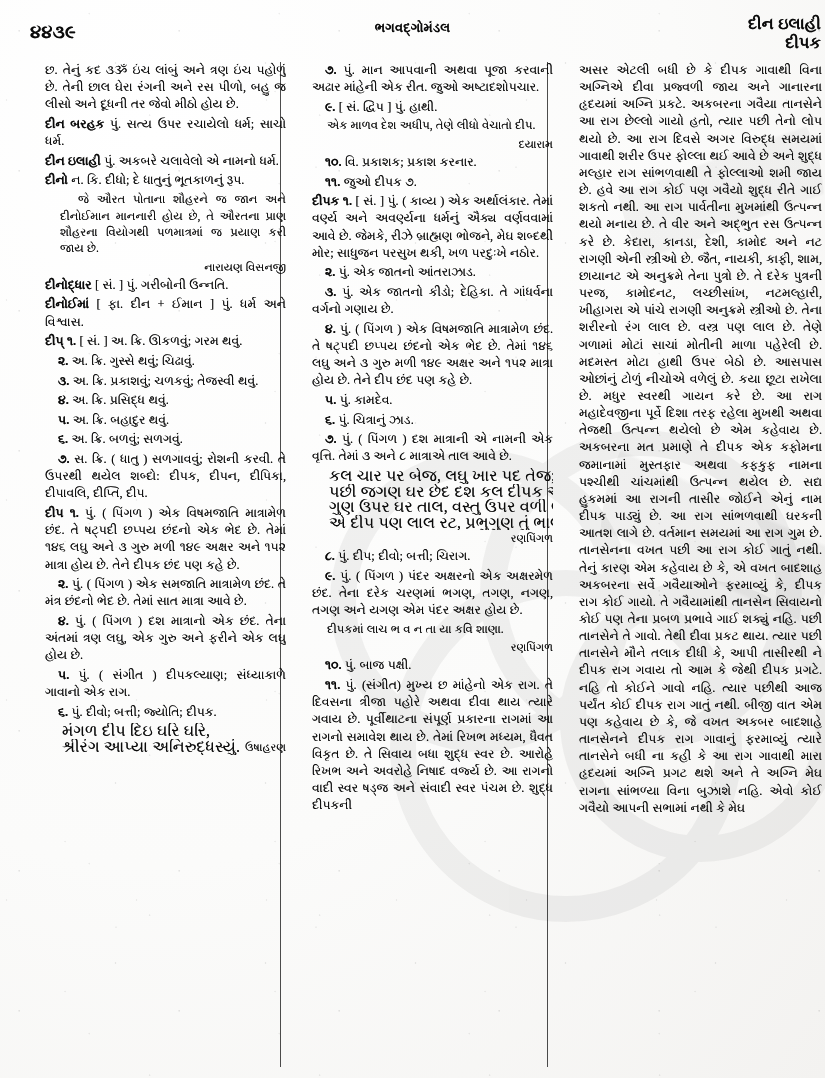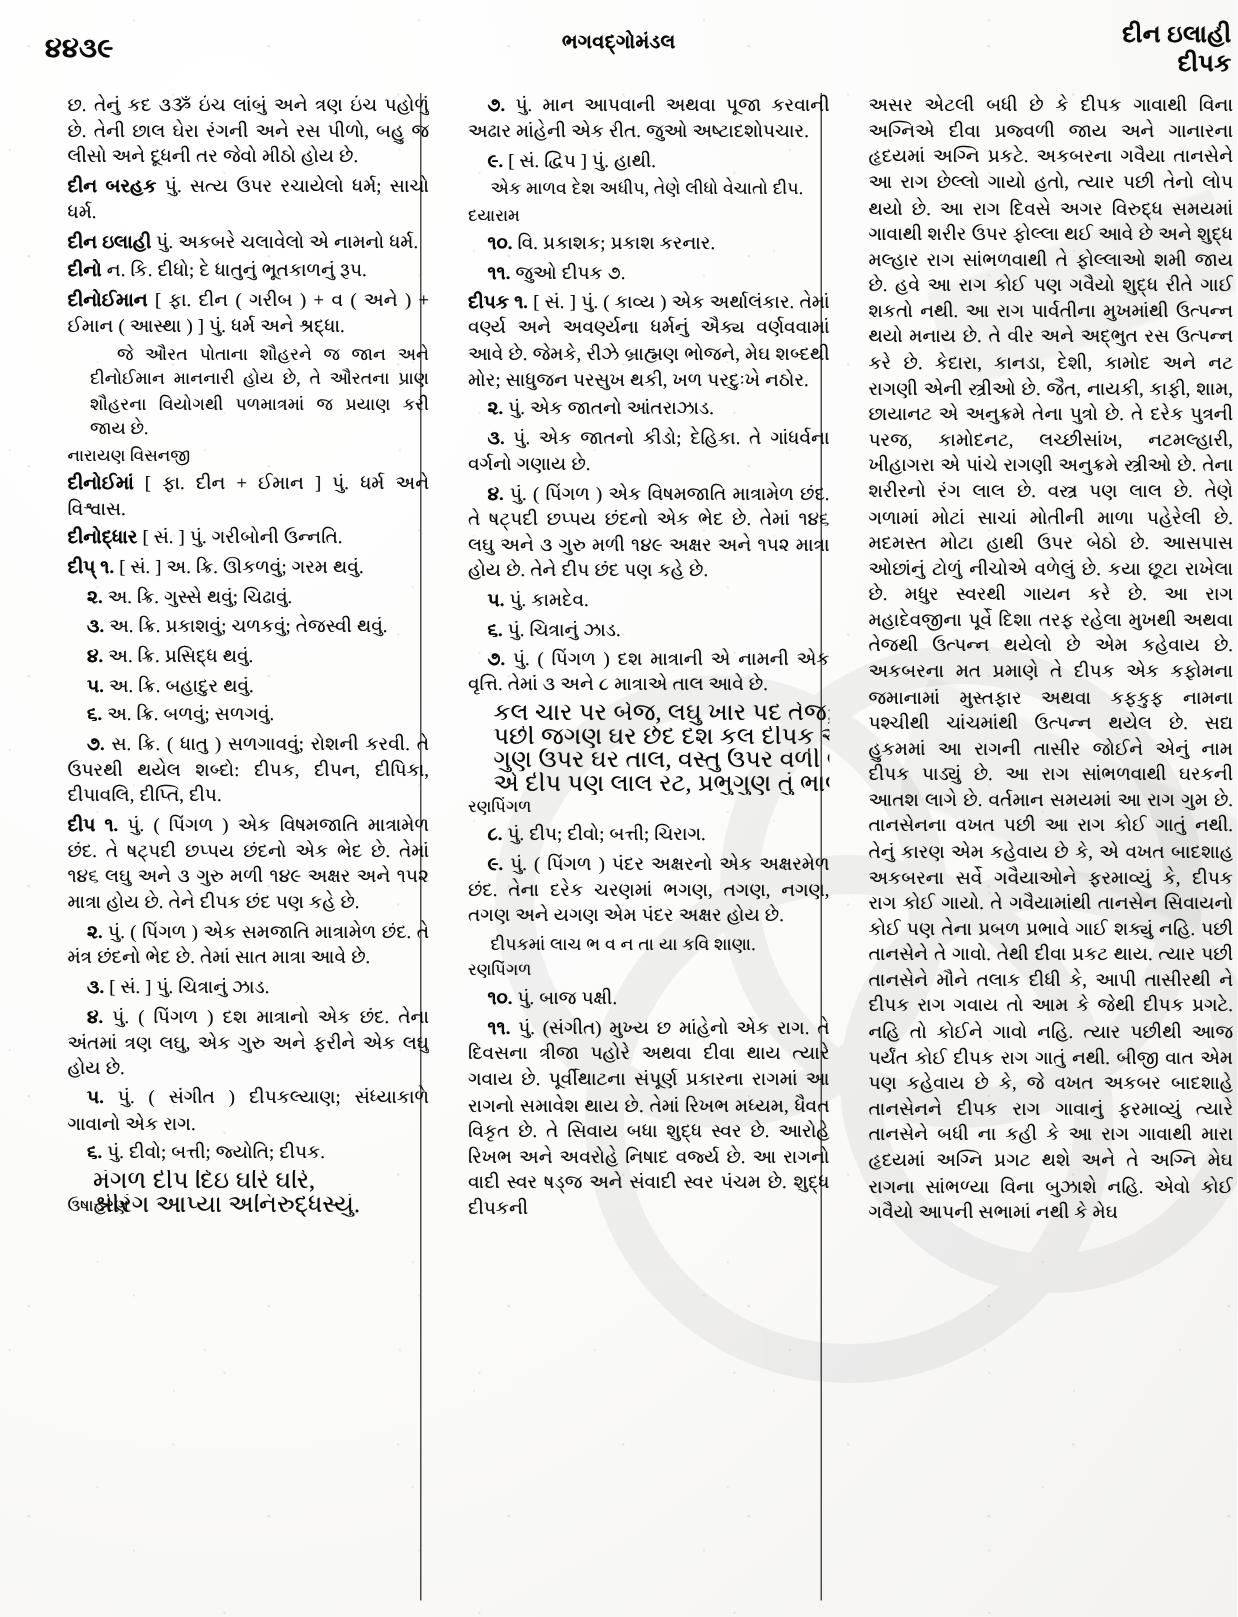--- a/index.html
+++ b/index.html
@@ -82,21 +82,21 @@
   .ind{text-indent:13px;}
   .ind2{text-indent:18px;}
   .hw{font-weight:bold;}
   .num{font-weight:bold;}
   .verse{
     font-size:16px;line-height:15.6px;text-align:left;
     padding-left:17px;margin:1px 0 1px 0;
   }
   .verse div{white-space:nowrap;overflow:hidden;}
   .cite{
-    display:block;font-size:11.2px;line-height:15px;
+    display:block;text-align:right;font-size:11.2px;line-height:15px;
     margin:0 0 2px 0;
   }
   .quote{
     font-size:11.6px;line-height:16.4px;text-align:justify;
     padding-left:15px;margin:1px 0 2px 0;
   }
   
   .col, #header{ text-shadow:0 0 .45px rgba(0,0,0,.55);padding-left:18px; }
 </style>
 </head>
@@ -125,35 +125,33 @@
 
 <div id="cols">
   <div class="rule" id="rule1"></div>
   <div class="rule" id="rule2"></div>
 
   <div class="col" id="col1">
       <p class="blk">છ. તેનું કદ ૩ૐ ઇંચ લાંબું અને ત્રણ ઇંચ પહોળું છે. તેની છાલ ઘેરા રંગની અને રસ પીળો, બહુ જ લીસો અને દૂધની તર જેવો મીઠો હોય છે.</p>
       <p class="blk"><span class="hw">દીન બરહક</span><span> પું. સત્ય ઉપર રચાયેલો ધર્મ; સાચો ધર્મ.</span></p>
       <p class="blk"><span class="hw">દીન ઇલાહી</span><span> પું. અકબરે ચલાવેલો એ નામનો ધર્મ.</span></p>
       <p class="blk"><span class="hw">દીનો</span><span> ન. કિ. દીધો; દે ધાતુનું ભૂતકાળનું રૂપ.</span></p>
-      <p class="blk"><span class="hw">દીનોઈમાન</span><span> [ ફા. દીન ( ગરીબ ) + વ ( અને ) + ઈમાન ( આસ્થા ) ] પું. ધર્મ અને શ્રદ્ધા.</span></p>
       <p class="quote ind2">જે ઔરત પોતાના શૌહરને જ જાન અને દીનોઈમાન માનનારી હોય છે, તે ઔરતના પ્રાણ શૌહરના વિયોગથી પળમાત્રમાં જ પ્રયાણ કરી જાય છે.</p>
       <p class="cite">નારાયણ વિસનજી</p>
+      <p class="blk"><span class="hw">દીનોદ્ધાર</span><span> [ સં. ] પું. ગરીબોની ઉન્નતિ.</span></p>
       <p class="blk"><span class="hw">દીનોઈમાં</span><span> [ ફા. દીન + ઈમાન ] પું. ધર્મ અને વિશ્વાસ.</span></p>
-      <p class="blk"><span class="hw">દીનોદ્ધાર</span><span> [ સં. ] પું. ગરીબોની ઉન્નતિ.</span></p>
       <p class="blk"><span class="hw">દીપ્</span><span class="num"> ૧.</span><span> [ સં. ] અ. ક્રિ. ઊકળવું; ગરમ થવું.</span></p>
       <p class="blk ind"><span class="num">૨.</span><span> અ. ક્રિ. ગુસ્સે થવું; ચિઢાવું.</span></p>
       <p class="blk ind"><span class="num">૩.</span><span> અ. ક્રિ. પ્રકાશવું; ચળકવું; તેજસ્વી થવું.</span></p>
       <p class="blk ind"><span class="num">૪.</span><span> અ. ક્રિ. પ્રસિદ્ધ થવું.</span></p>
       <p class="blk ind"><span class="num">૫.</span><span> અ. ક્રિ. બહાદુર થવું.</span></p>
       <p class="blk ind"><span class="num">૬.</span><span> અ. ક્રિ. બળવું; સળગવું.</span></p>
       <p class="blk ind"><span class="num">૭.</span><span> સ. ક્રિ. ( ધાતુ ) સળગાવવું; રોશની કરવી. તે ઉપરથી થયેલ શબ્દો: દીપક, દીપન, દીપિકા, દીપાવલિ, દીપ્તિ, દીપ.</span></p>
       <p class="blk"><span class="hw">દીપ</span><span class="num"> ૧.</span><span> પું. ( પિંગળ ) એક વિષમજાતિ માત્રામેળ છંદ. તે ષટ્પદી છપ્પય છંદનો એક ભેદ છે. તેમાં ૧૪૬ લઘુ અને ૩ ગુરુ મળી ૧૪૯ અક્ષર અને ૧૫૨ માત્રા હોય છે. તેને દીપક છંદ પણ કહે છે.</span></p>
       <p class="blk ind"><span class="num">૨.</span><span> પું. ( પિંગળ ) એક સમજાતિ માત્રામેળ છંદ. તે મંત્ર છંદનો ભેદ છે. તેમાં સાત માત્રા આવે છે.</span></p>
-      <p class="blk ind"><span class="num">૩.</span><span> [ સં. ] પું. ચિત્રાનું ઝાડ.</span></p>
       <p class="blk ind"><span class="num">૪.</span><span> પું. ( પિંગળ ) દશ માત્રાનો એક છંદ. તેના અંતમાં ત્રણ લઘુ, એક ગુરુ અને ફરીને એક લઘુ હોય છે.</span></p>
       <p class="blk ind"><span class="num">૫.</span><span> પું. ( સંગીત ) દીપકલ્યાણ; સંધ્યાકાળે ગાવાનો એક રાગ.</span></p>
       <p class="blk ind"><span class="num">૬.</span><span> પું. દીવો; બત્તી; જ્યોતિ; દીપક.</span></p>
       <div class="verse">
         <div>મંગળ દીપ દિઇ ઘરિ ઘરિ,</div>
         <div>શ્રીરંગ આપ્યા અનિરુદ્ધસ્યું.</div>
       </div>
       <p class="cite" style="margin-top: -15.6px;">ઉષાહરણ</p>
     </div>
   <div class="col" id="col2">

